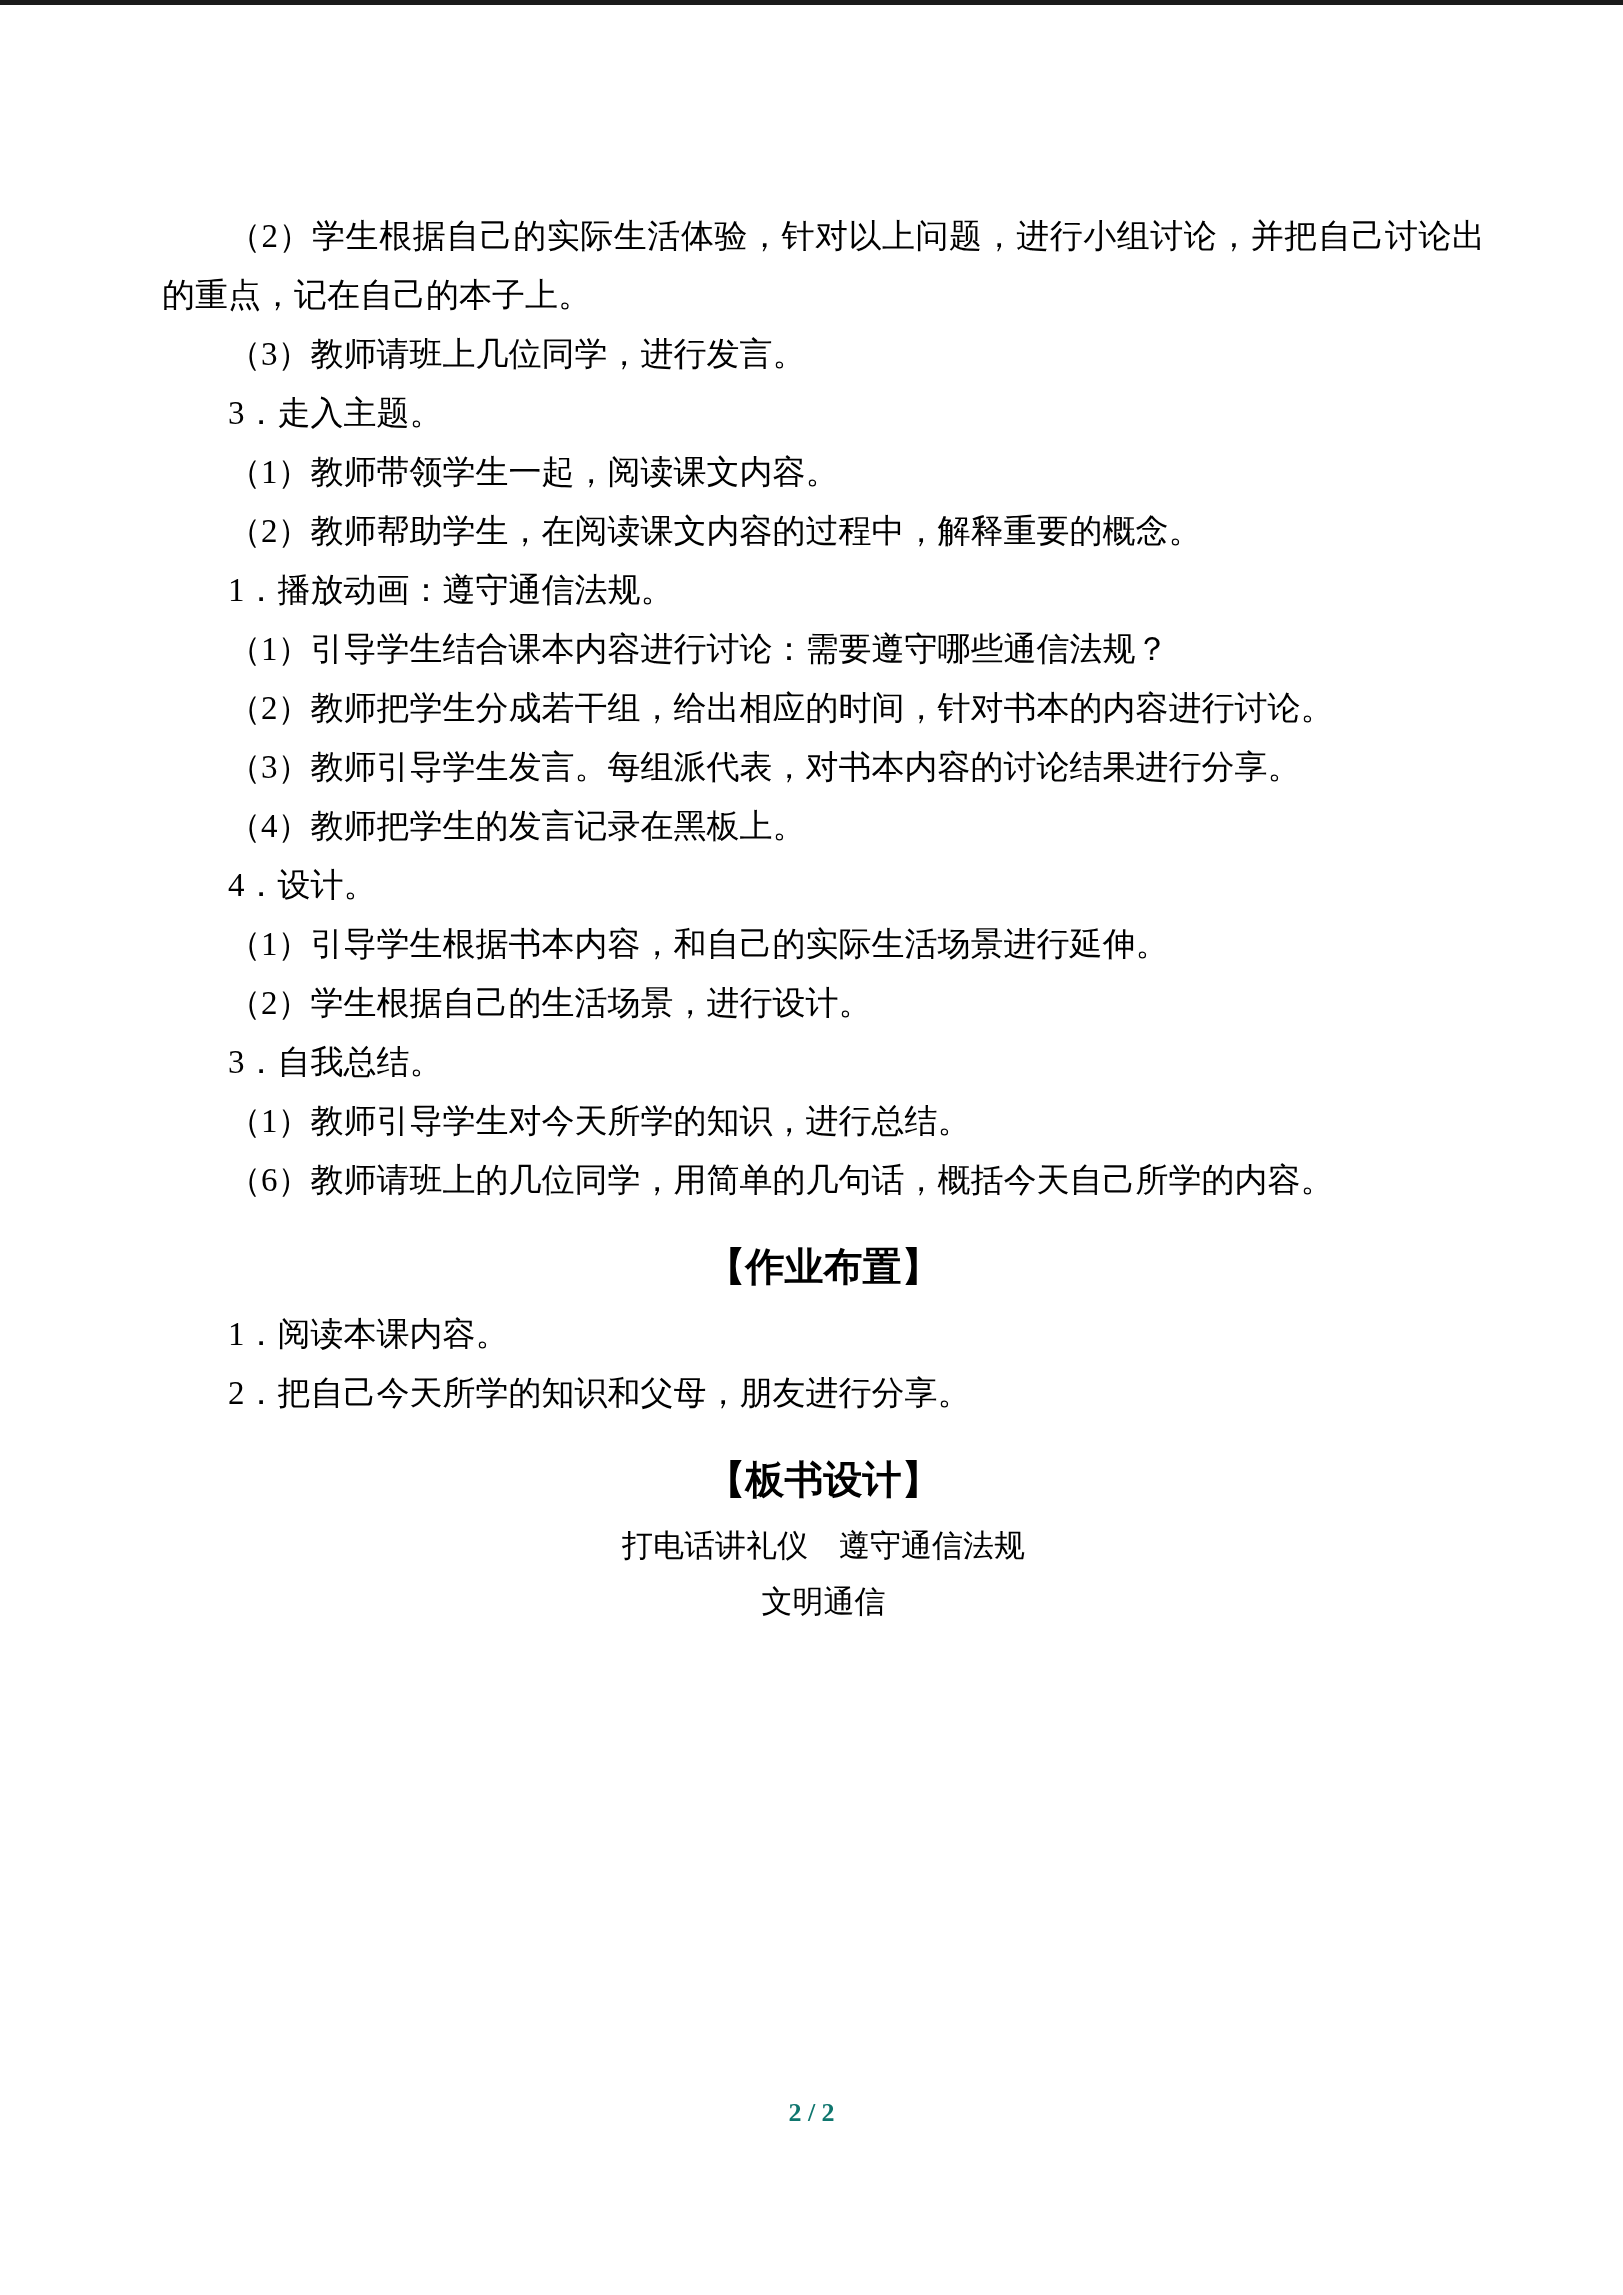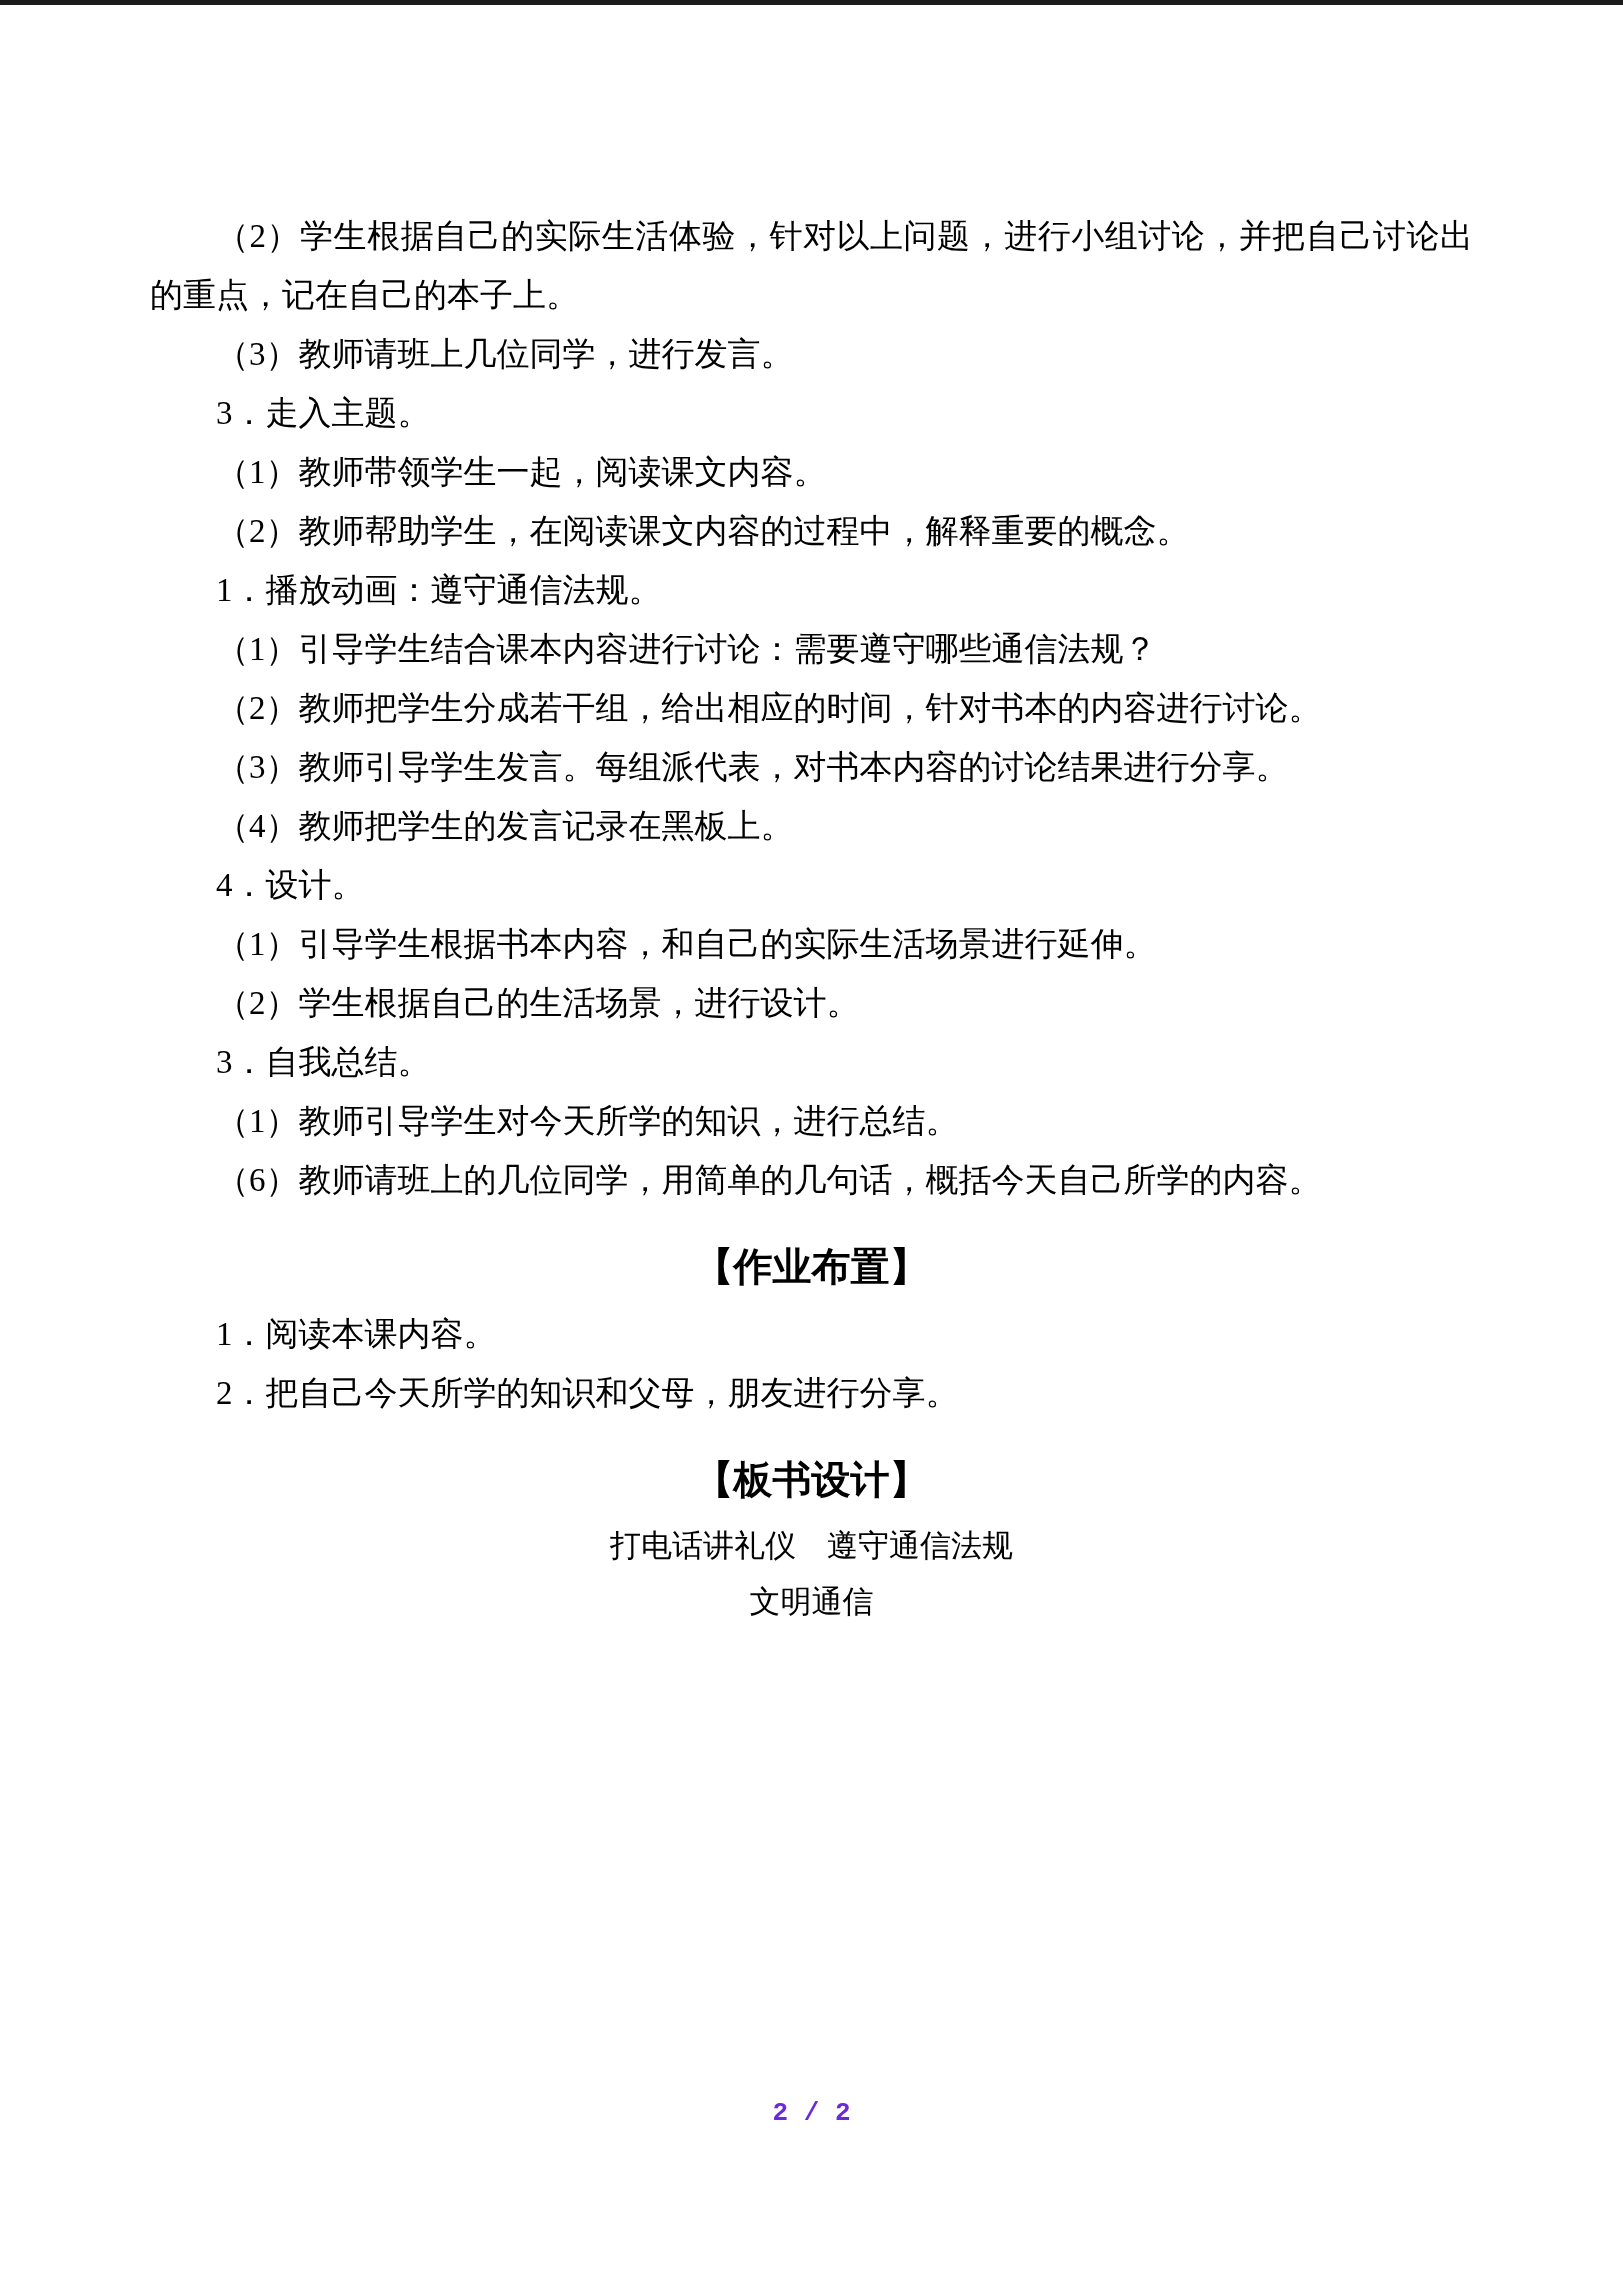--- a/index.html
+++ b/index.html
@@ -14,21 +14,21 @@
   }
   .top-bar {
     position: absolute;
     top: 0; left: 0;
     width: 100%; height: 4.8px;
     background: #1b1b1b;
   }
   .doc {
     position: absolute;
     top: 4.8px;
-    left: 150px;
+    left: 162px;
     width: 1323px;
     padding-top: 202px;
   }
   p { margin: 0; }
   p.body-line {
     font-size: 33px;
     line-height: 59px;
     text-indent: 2em;
     text-align: justify;
     text-justify: inter-ideograph;
@@ -46,24 +46,24 @@
     line-height: 56px;
     text-align: center;
     text-indent: 0;
   }
   .footer {
     position: absolute;
     top: 2098px;
     left: 0;
     width: 100%;
     text-align: center;
-    font-family: Liberation Mono, monospace;
+    font-family: Liberation Serif, serif;
     font-weight: bold;
     font-size: 26px;
-    color: #6d28d9;
+    color: #0f766e;
   }
 </style>
 </head>
 <body>
 
 <div class="top-bar"></div>
 
 <main class="doc" id="doc">
     <p class="body-line">（2）学生根据自己的实际生活体验，针对以上问题，进行小组讨论，并把自己讨论出的重点，记在自己的本子上。</p>
     <p class="body-line">（3）教师请班上几位同学，进行发言。</p>

